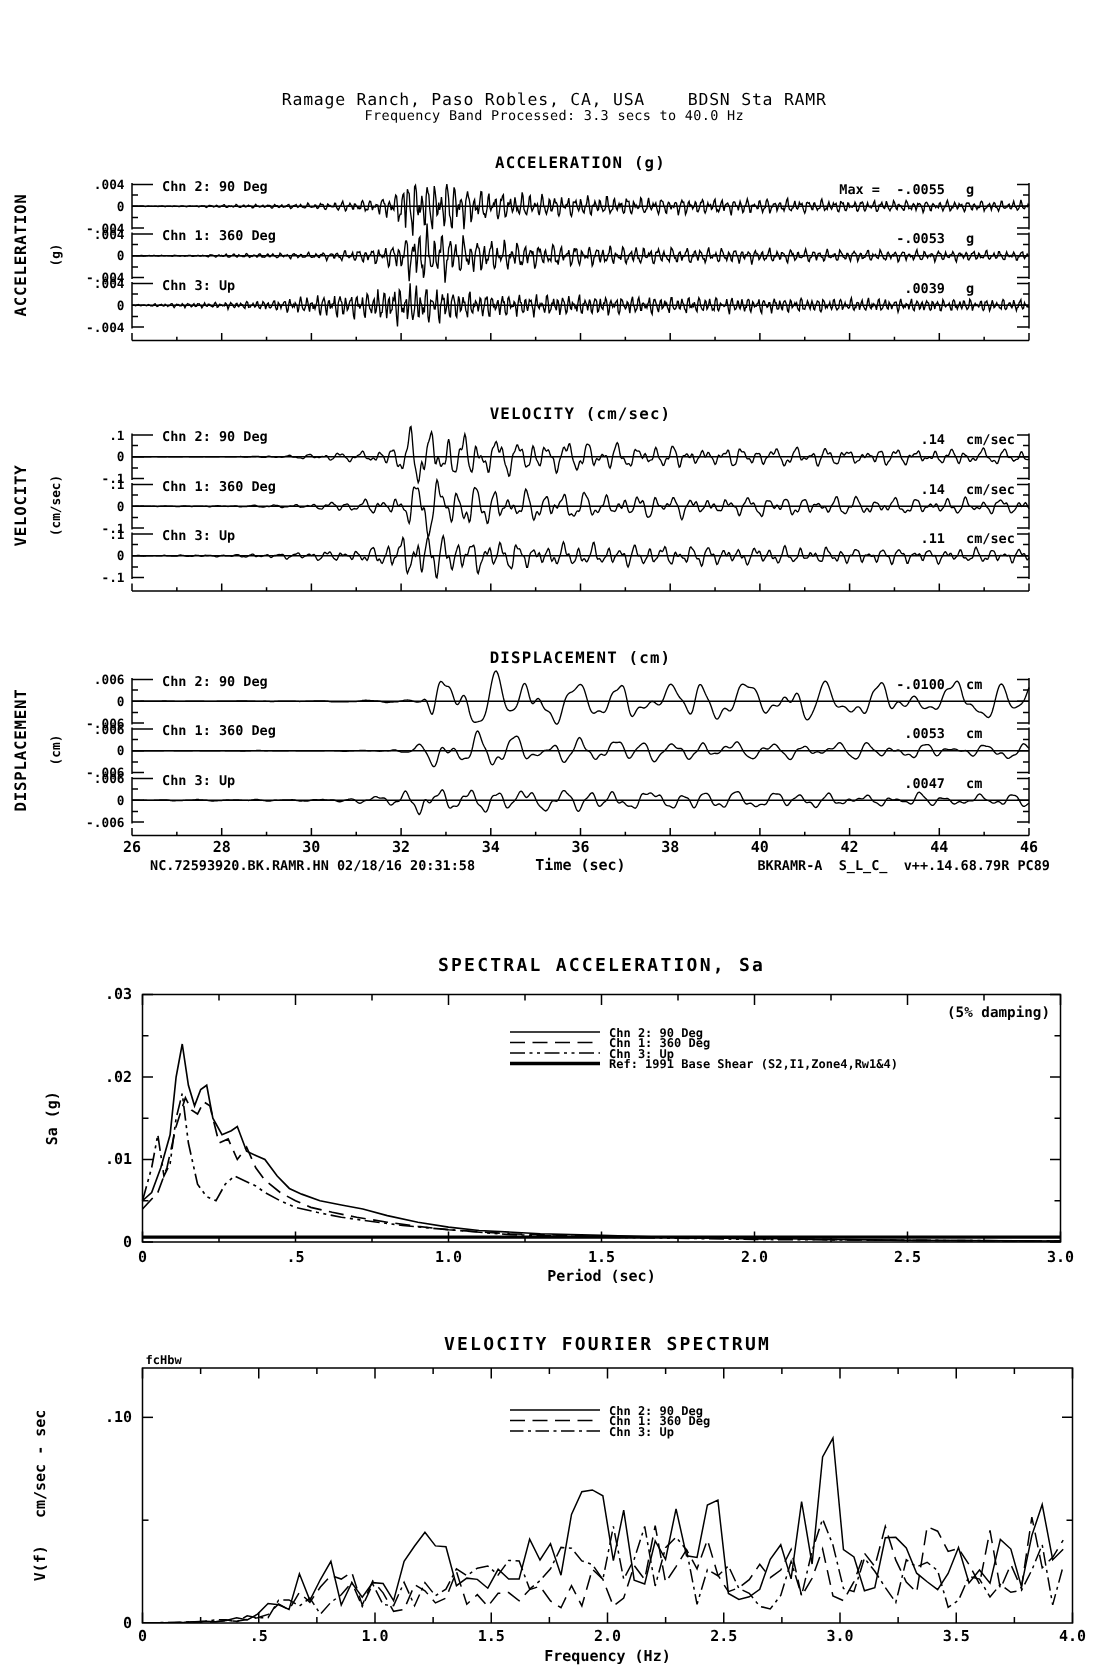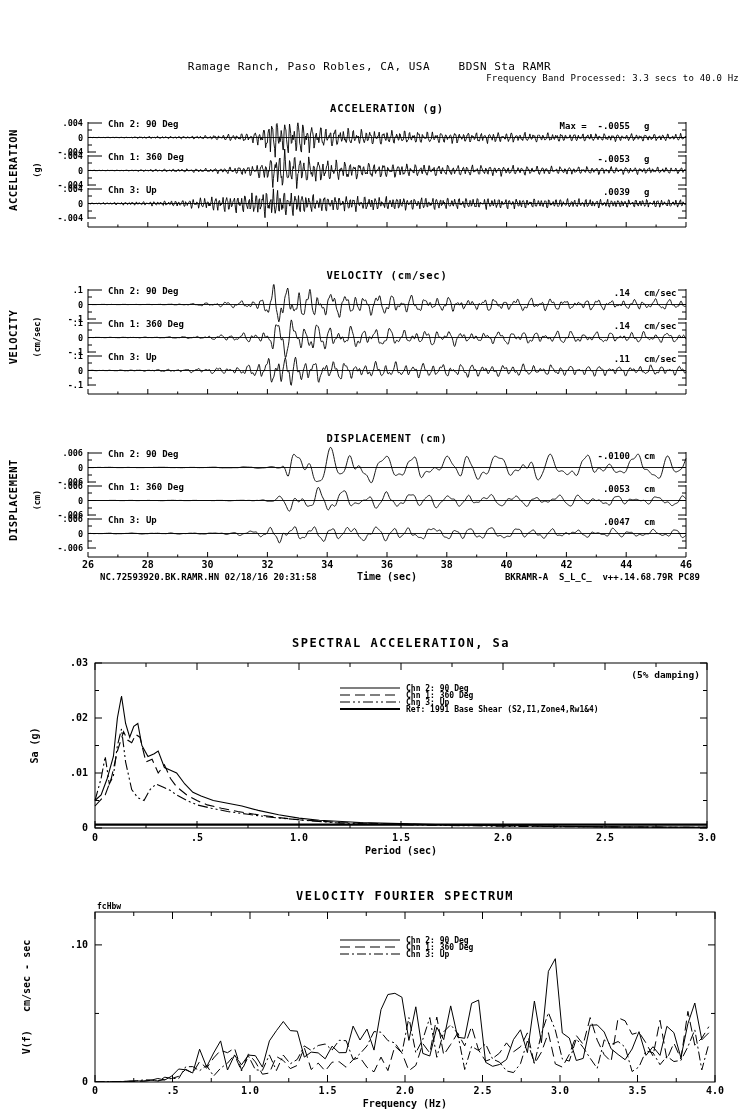--- a/index.html
+++ b/index.html
@@ -1,20 +1,20 @@
 <!DOCTYPE html>
 <html><head>
 <meta charset="utf-8">
 <style>
   html,body{margin:0;padding:0;background:#fff;}
   .page{position:relative;width:739px;height:1115px;background:#ffffff;overflow:hidden;
         font-family:"DejaVu Sans Mono",monospace;color:#000;}
   .header{position:absolute;top:60px;left:0;width:739px;text-align:center;font-weight:normal;}
   .h1{font-size:11px;line-height:13px;letter-spacing:0.5px;white-space:pre;}
-  .h2{font-size:9px;line-height:10px;letter-spacing:0.2px;white-space:pre;text-align:right;}
+  .h2{font-size:9px;line-height:10px;letter-spacing:0.2px;white-space:pre;}
   svg{position:absolute;left:0;overflow:visible;}
   svg text{font-family:"DejaVu Sans Mono",monospace;font-weight:bold;fill:#000;white-space:pre;}
   .bigtt{font-size:12px;letter-spacing:1.5px;}
 </style>
 </head>
 <body>
 
 <div class="page">
   <div class="header">
     <div class="h1">Ramage Ranch, Paso Robles, CA, USA    BDSN Sta RAMR</div>

